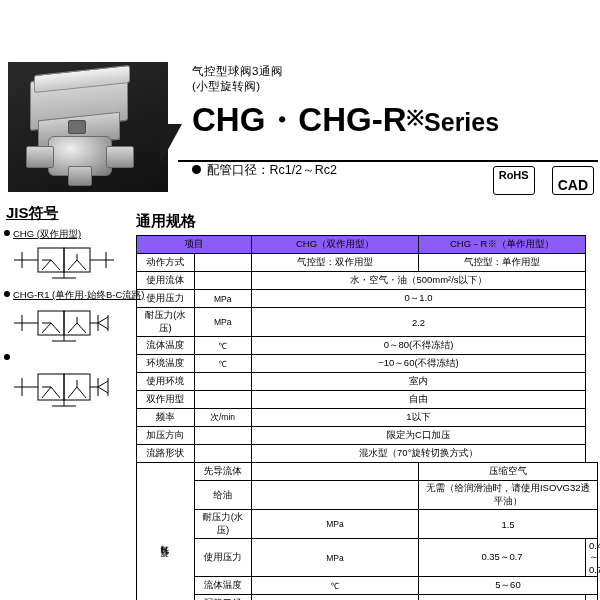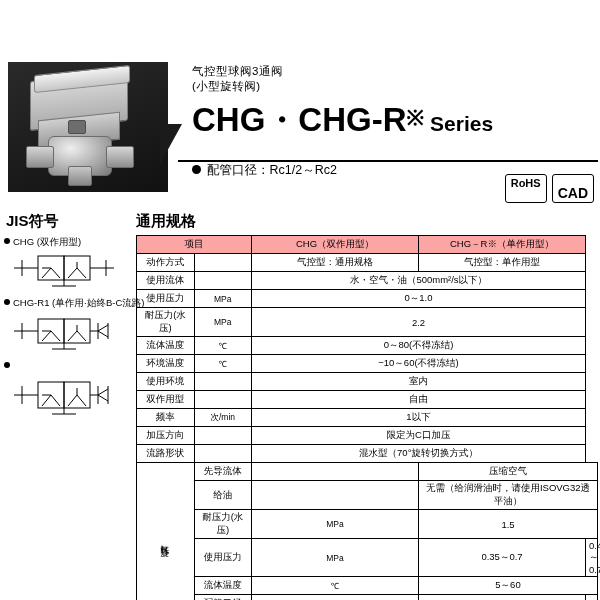--- a/index.html
+++ b/index.html
@@ -43,54 +43,54 @@
     background:linear-gradient(180deg,#d5d5d5,#8e8e8e);
     border:1px solid #6b6b6b;border-radius:2px;}
   .port-b{position:absolute;left:60px;top:104px;width:22px;height:18px;
     background:linear-gradient(180deg,#c8c8c8,#858585);
     border:1px solid #6b6b6b;border-radius:2px;}
 
   .title-zone{position:absolute;left:178px;top:0;width:420px;height:130px;}
   .sub-jp{position:absolute;left:14px;top:2px;font-size:11.5px;line-height:15px;letter-spacing:.5px;}
   .big-title{position:absolute;left:14px;top:36px;font-size:33px;font-weight:bold;letter-spacing:0px;white-space:nowrap;}
   .big-title .ast{font-size:21px;vertical-align:6px;}
-  .big-title .series{font-size:21px;margin-left:6px;}
+  .big-title .series{font-size:25px;}
   .bullet-line{position:absolute;left:14px;top:100px;font-size:12.5px;}
   .bullet-line .dot{display:inline-block;width:9px;height:9px;background:#000;
     border-radius:50%;margin-right:6px;vertical-align:0px;}
   .hdr-rule{position:absolute;left:178px;top:98px;width:420px;height:2px;background:#000;}
   .hdr-diag{position:absolute;left:160px;top:62px;width:0;height:0;
     border-left:22px solid #1b1b1b;border-bottom:40px solid transparent;}
 
   
-  .badges{position:absolute;right:6px;top:112px;display:flex;gap:5px;}
+  .badges{position:absolute;right:6px;top:104px;display:flex;gap:17px;}
   .badge{border:1px solid #000;border-radius:3px;padding:2px 5px;font-size:11px;
     font-weight:bold;background:#fff;line-height:13px;}
   .badge.cad{font-size:14px;padding-top:12px;}
 
   
-  .left-col{position:absolute;left:4px;top:212px;width:128px;}
+  .left-col{position:absolute;left:4px;top:204px;width:128px;text-decoration:underline;}
   .jis-title{font-size:15px;font-weight:bold;margin:0 0 4px 2px;}
   .sym-blk{margin:0 0 6px 0;}
   .sym-label{font-size:9.5px;line-height:13px;white-space:nowrap;}
   .sym-label .dot{display:inline-block;width:6px;height:6px;border-radius:50%;
     background:#000;margin-right:3px;vertical-align:1px;}
   .sym-svg{display:block;margin-left:8px;}
 
   
   .right-col{position:absolute;left:136px;top:212px;width:462px;}
   .gen-title{font-size:15px;font-weight:bold;margin:0 0 4px 0;}
   table.spec{border-collapse:collapse;width:462px;font-size:9.5px;table-layout:fixed;}
   table.spec td,table.spec th{border:1px solid #000;padding:1px 3px;height:15px;
     text-align:center;vertical-align:middle;font-weight:normal;}
   .c-item{width:108px;text-align:left;padding-left:6px;}
   .c-unit{width:32px;font-size:8.5px;}
   .c-v1{width:160px;}
   .c-v2{width:160px;}
-  .hdr-cell{background:#fca5a5;font-weight:bold;}
+  .hdr-cell{background:#8b5cf6;font-weight:bold;}
   .rot-label{width:14px;font-size:8.5px;padding:0;}
   .rot-inner{writing-mode:vertical-rl;text-orientation:upright;
     letter-spacing:-1px;line-height:14px;display:inline-block;font-size:8.5px;}
   .indent{padding-left:16px;text-align:left;}
 </style>
 </head>
 <body>
 
 <div class="page">
 
@@ -198,21 +198,21 @@
       <tbody>
         <tr>
           <td class="c-item hdr-cell" colspan="2">项目</td>
           <td class="c-v1 hdr-cell">CHG（双作用型）</td>
           <td class="c-v2 hdr-cell">CHG－R※（单作用型）</td>
         </tr>
 
         <tr>
           <td class="c-item">动作方式</td>
           <td class="c-unit"></td>
-          <td class="c-v1">气控型：通用规格</td>
+          <td class="c-v1">气控型：双作用型</td>
           <td class="c-v2">气控型：单作用型</td>
         </tr>
         <tr>
           <td class="c-item">使用流体</td>
           <td class="c-unit"></td>
           <td colspan="2">水・空气・油（500mm²/s以下）</td>
         </tr>
         <tr>
           <td class="c-item">使用压力</td>
           <td class="c-unit">MPa</td>

